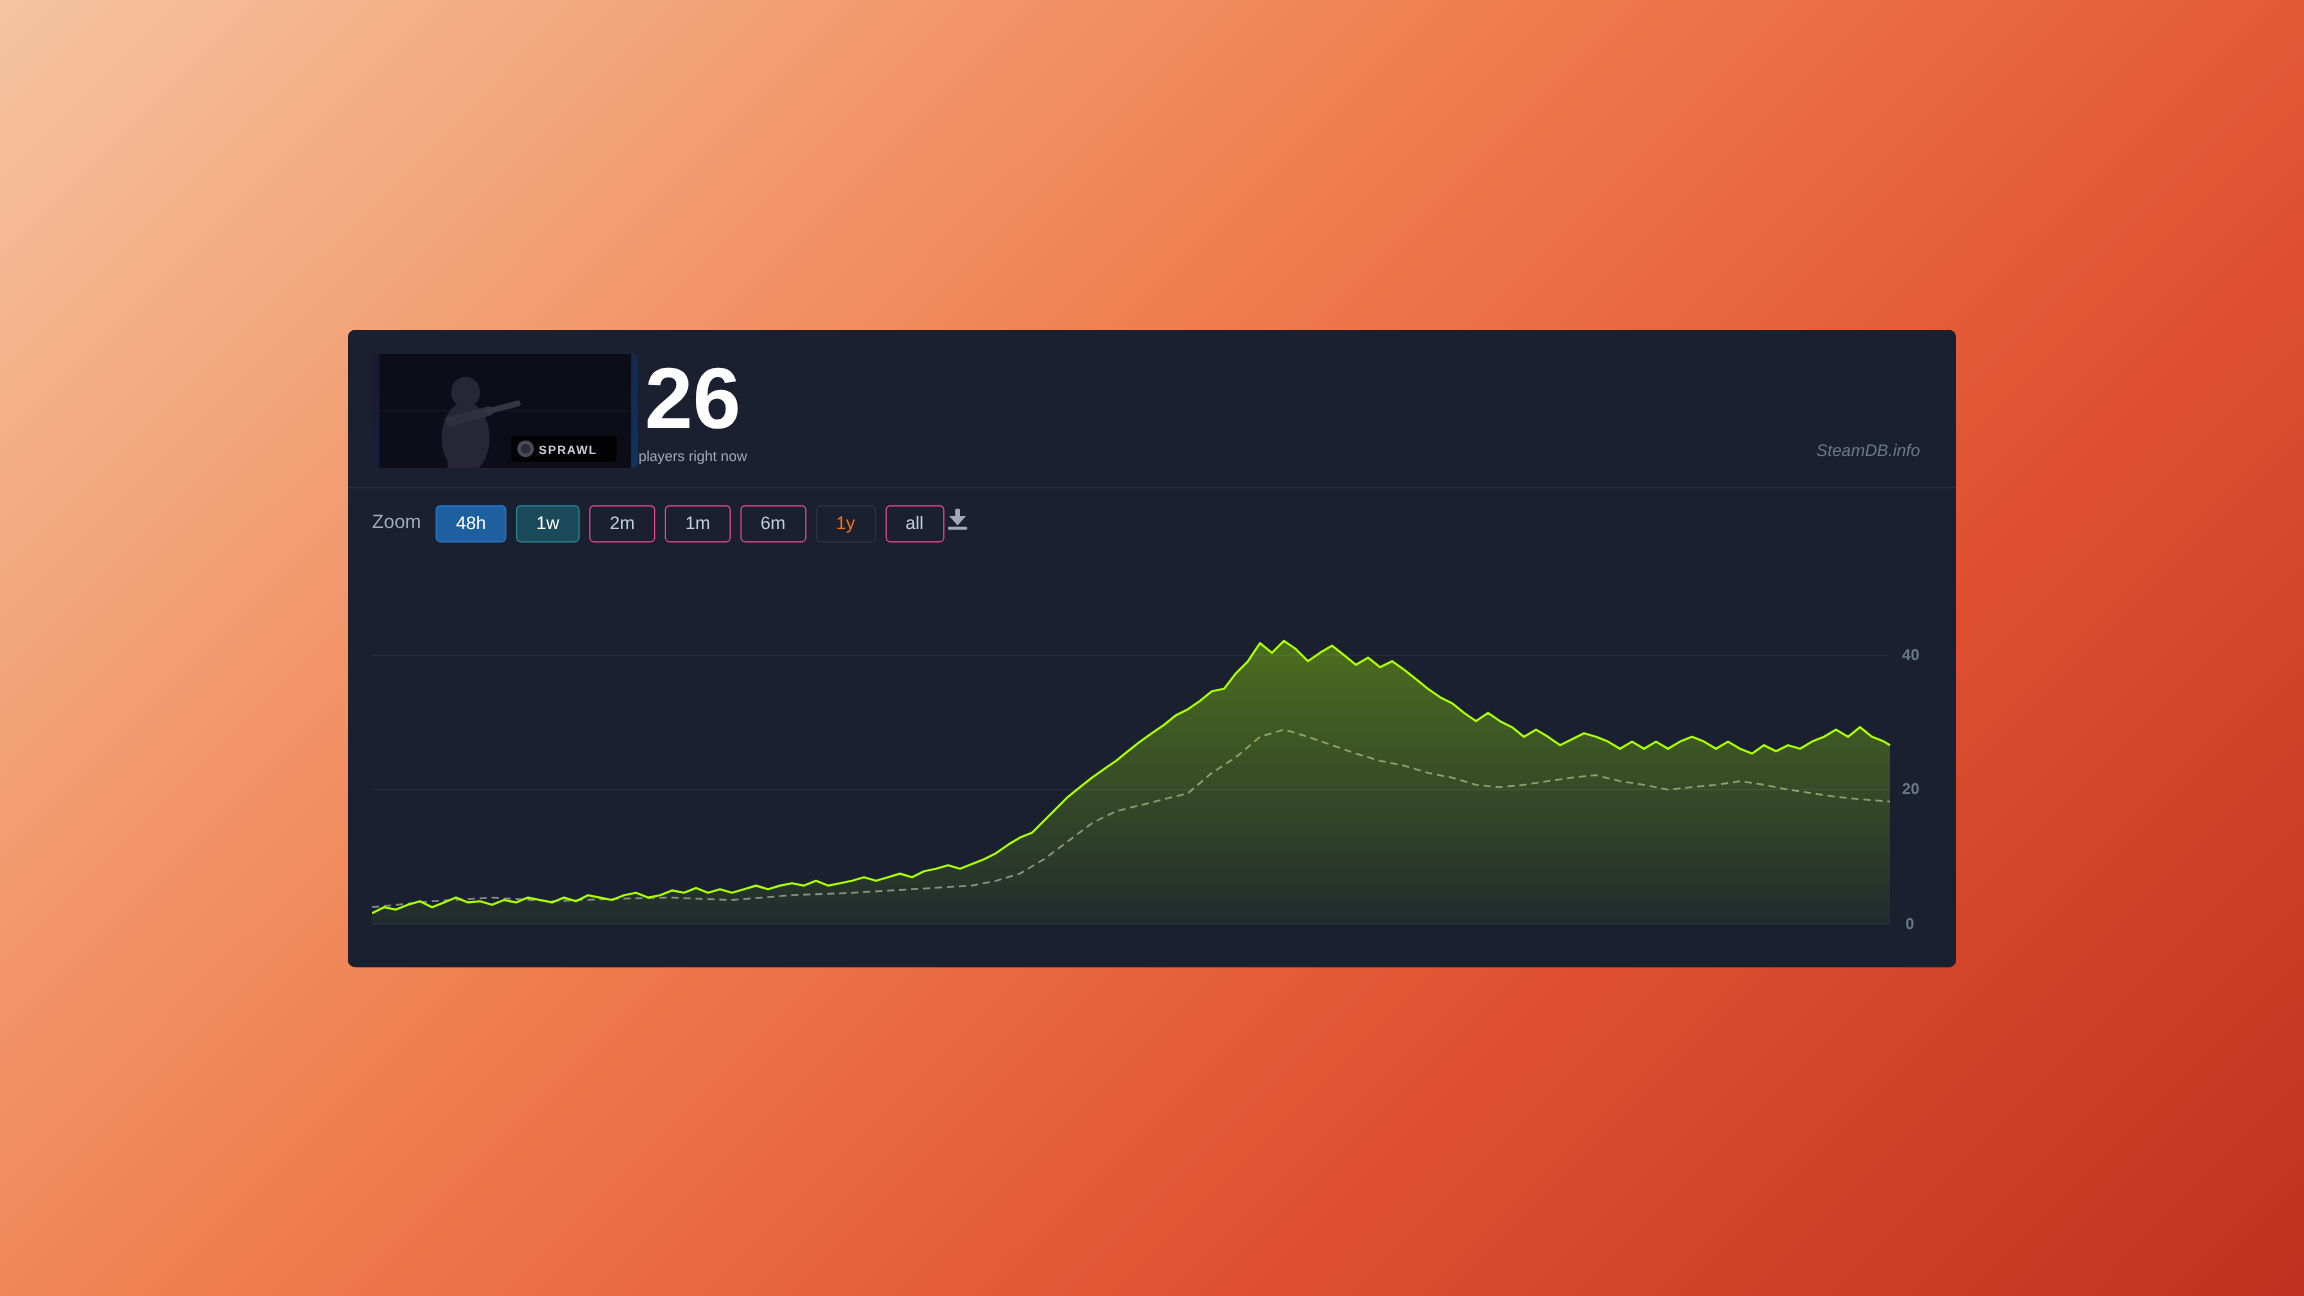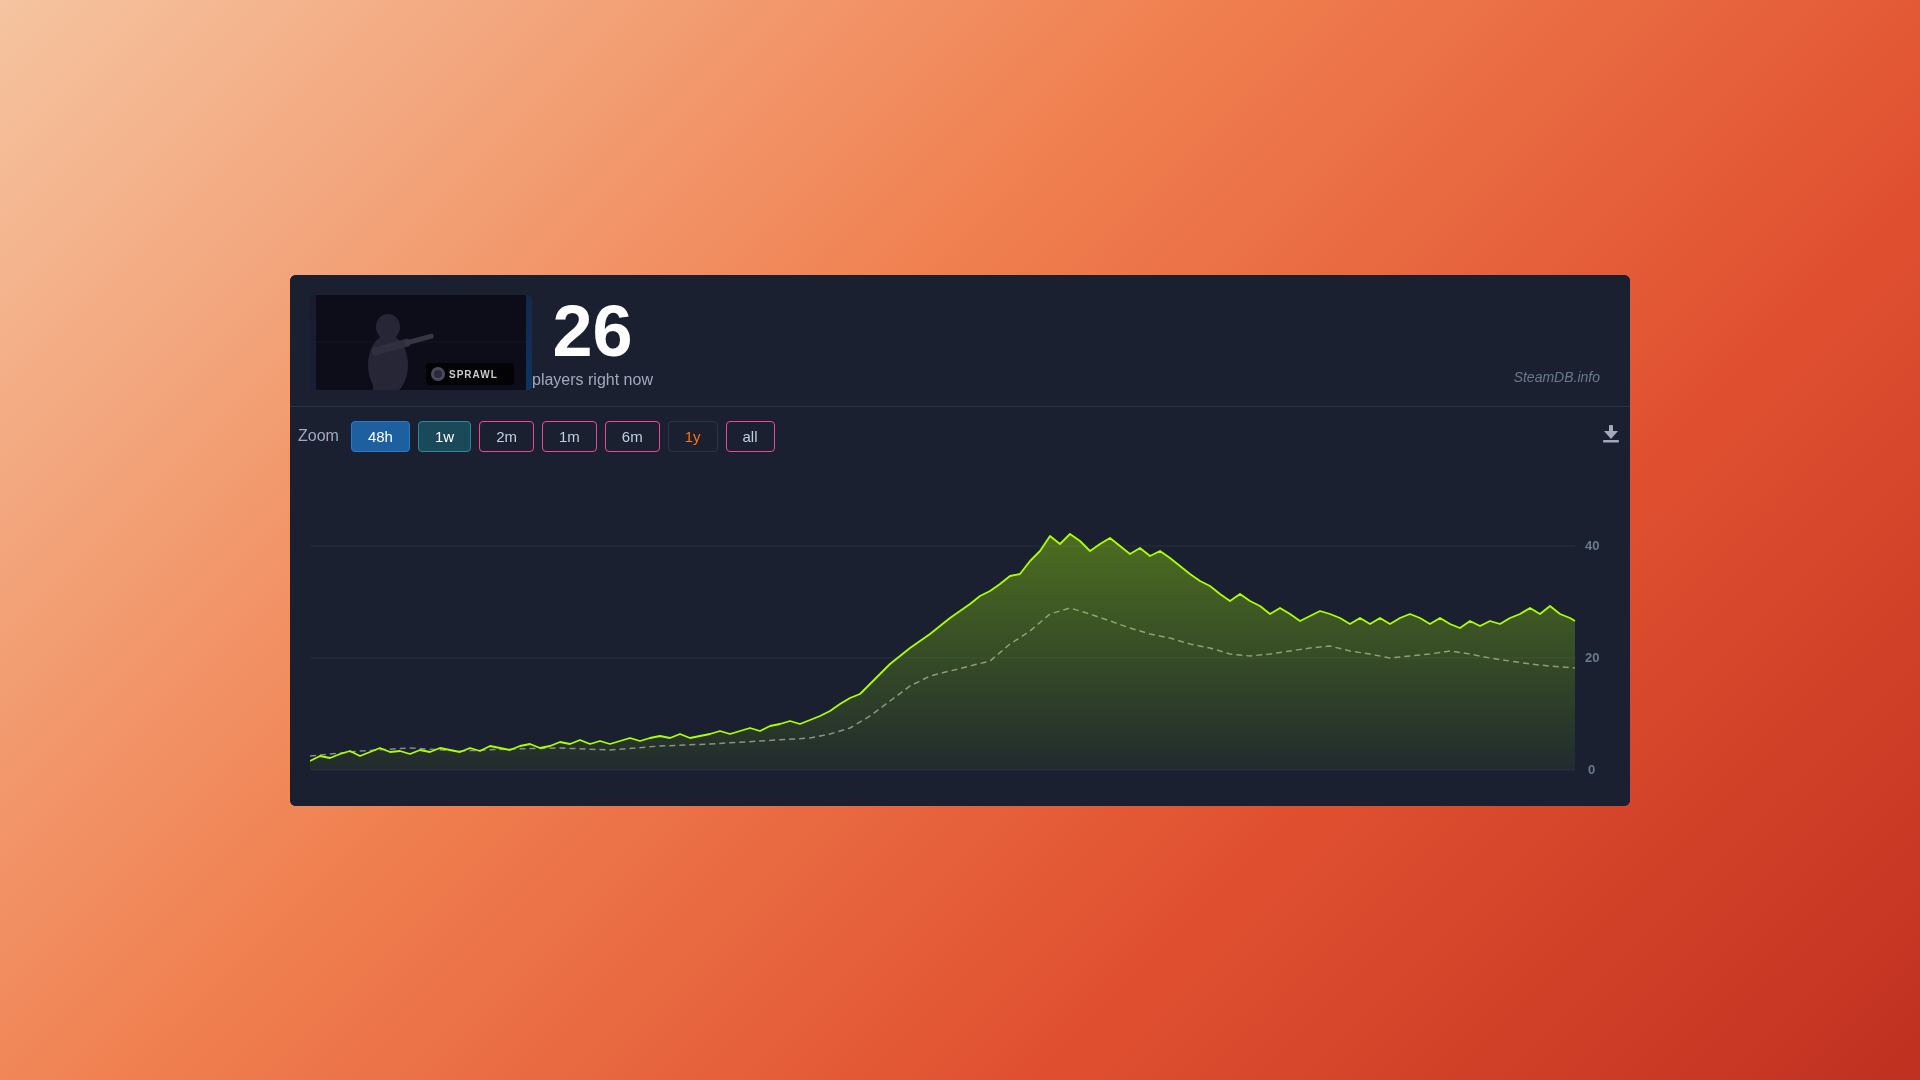--- a/index.html
+++ b/index.html
@@ -66,39 +66,39 @@
     }
 
     .stat-number {
       font-size: 72px;
       font-weight: bold;
       color: #ffffff;
       line-height: 1;
     }
 
     .stat-label {
-      font-size: 16px;
+      font-size: 12px;
       color: #a0aabb;
       margin-top: 4px;
     }
 
     .steamdb-credit {
       color: #6a7a8a;
       font-size: 14px;
       font-style: italic;
       align-self: flex-end;
       padding-bottom: 4px;
     }
 
     
     .controls-section {
       display: flex;
       align-items: center;
-      justify-content: space-between;
-      padding: 14px 8px;
+      justify-content: flex-start;
+      padding: 14px 20px;
       background: #1a2030;
     }
 
     .zoom-group {
       display: flex;
       align-items: center;
       gap: 8px;
     }
 
     .zoom-label {

